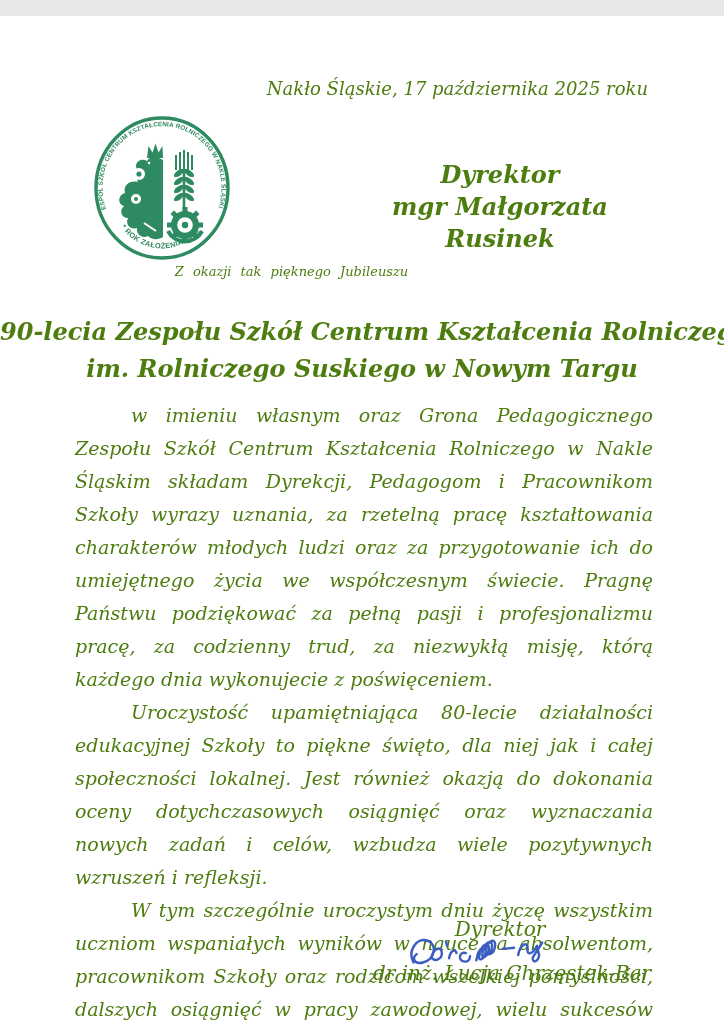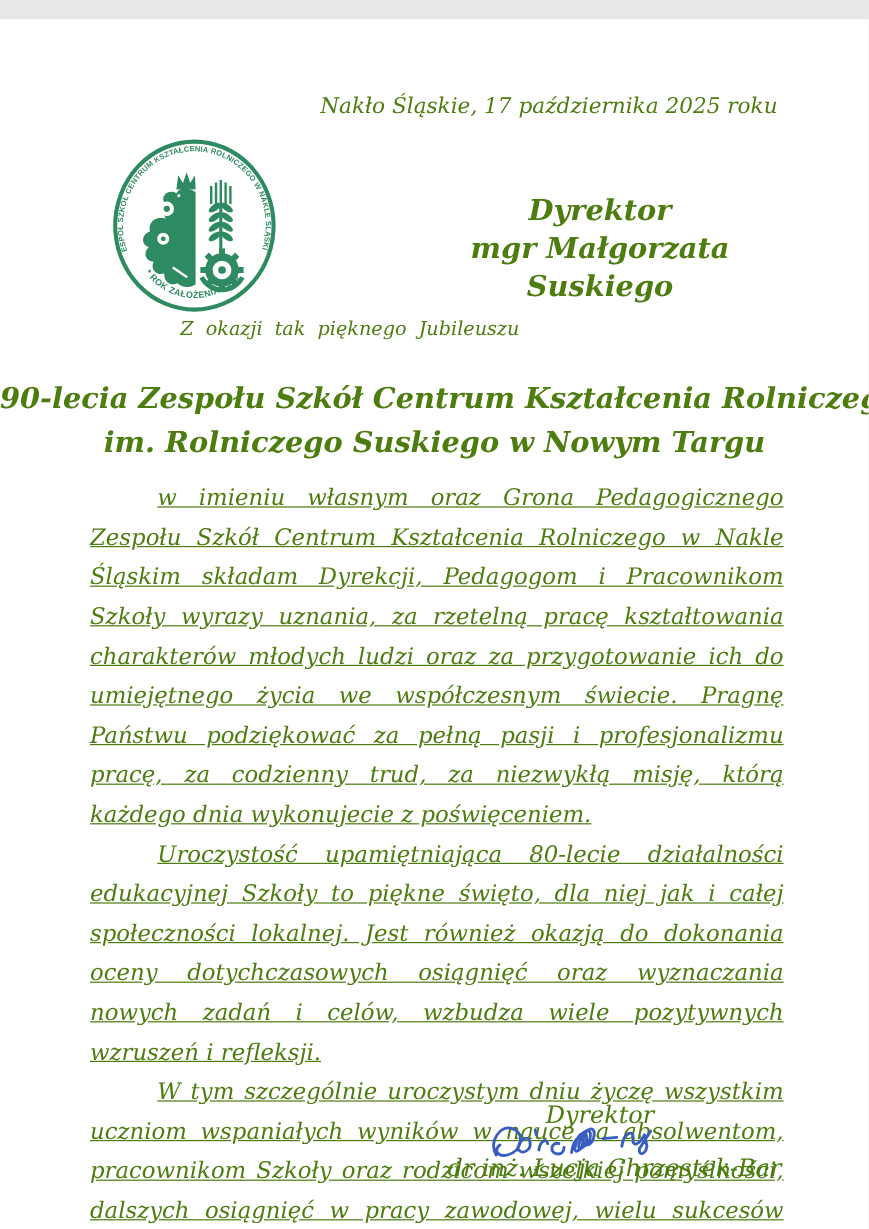--- a/index.html
+++ b/index.html
@@ -12,32 +12,32 @@
     position:absolute; top:62px; right:76px;
     font-size:18px; white-space:nowrap;
   }
   .seal { position:absolute; left:92px; top:99px; width:140px; height:148px; }
   .recipient {
     position:absolute; top:143px; left:348px; width:304px;
     text-align:center; font-weight:bold; font-size:24px; line-height:32px;
   }
   .salutation {
     position:absolute; top:248px; left:0; width:583px;
-    text-align:center; font-size:16px; word-spacing:5px;
+    text-align:center; font-size:13px; word-spacing:5px;
   }
   .heading {
     position:absolute; top:297px; left:0; width:724px;
     text-align:center; font-weight:bold; font-size:24px; line-height:37px;
   }
   .heading div { white-space:nowrap; }
   .body-text {
     position:absolute; top:383px; left:75px; width:578px;
     font-size:19px; line-height:33px; text-align:justify;
   }
-  .body-text p { margin:0; text-indent:56px;text-decoration:underline; }
+  .body-text p { margin:0; text-indent:56px; }
   .sig { position:absolute; top:901px; left:373px; width:254px; text-align:center; }
   .sig-title { font-size:20px; line-height:24px; }
   .sig-script { position:absolute; left:30px; top:13px; width:178px; height:44px; }
   .sig-name { font-size:20px; margin-top:20px; white-space:nowrap; }
 </style>
 </head>
 <body>
 
 <div class="page">
 
@@ -110,21 +110,21 @@
         </g>
         <circle cx="93" cy="110" r="7.8" fill="#ffffff"></circle>
         <circle cx="93" cy="110" r="3.2" fill="#2e8a60"></circle>
         <path d="M76,116 A 19,19 0 0 0 110,116" fill="none" stroke="#2e8a60" stroke-width="4"></path>
       </g>
     </g>
   </svg>
 
   <div class="recipient">
     <div>Dyrektor</div>
-    <div>mgr Małgorzata Suskiego</div>
+    <div>mgr Małgorzata Rusinek</div>
   </div>
 
   <div class="salutation">Z okazji  tak  pięknego Jubileuszu</div>
 
   <div class="heading">
     <div>90-lecia Zespołu Szkół Centrum Kształcenia Rolniczego</div>
     <div>im. Rolniczego Suskiego w Nowym Targu</div>
   </div>
 
   <div class="body-text">

